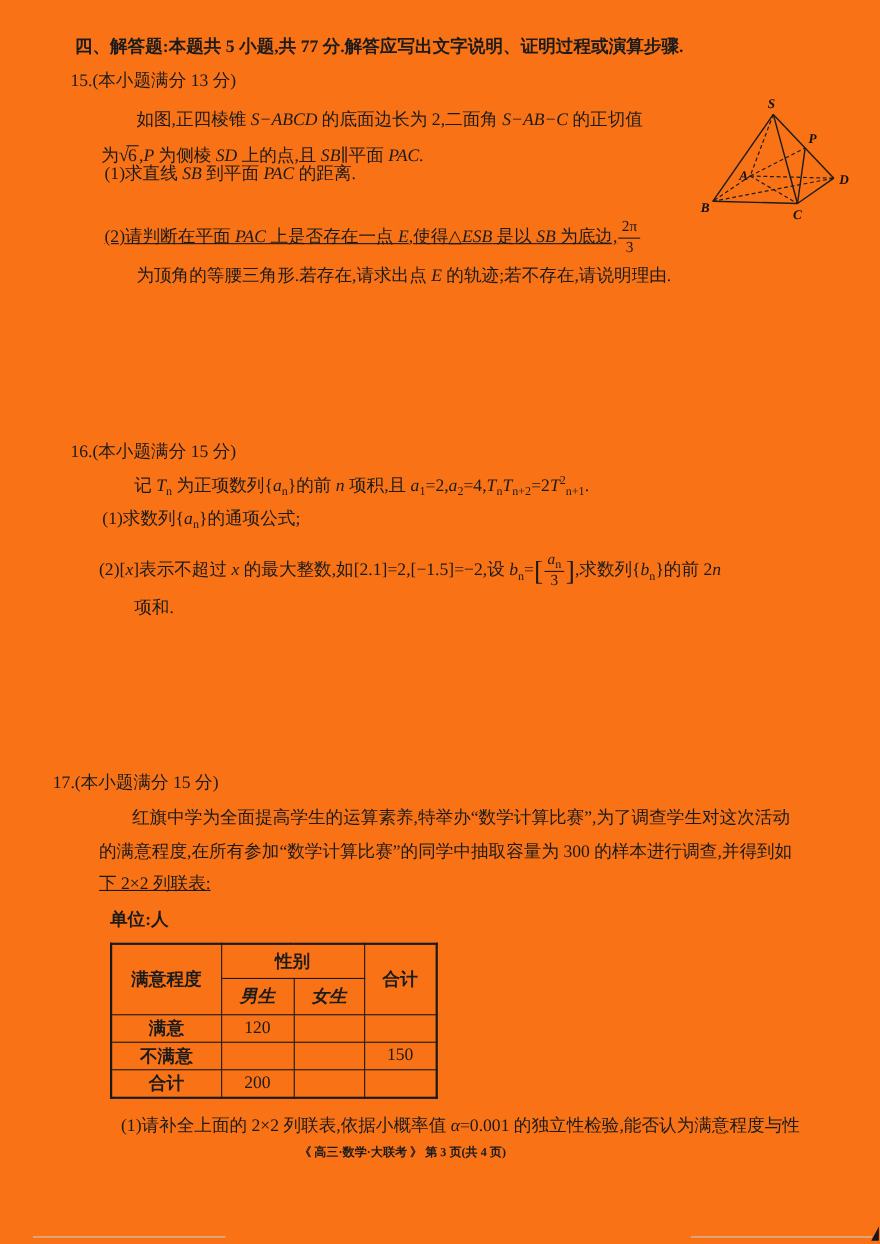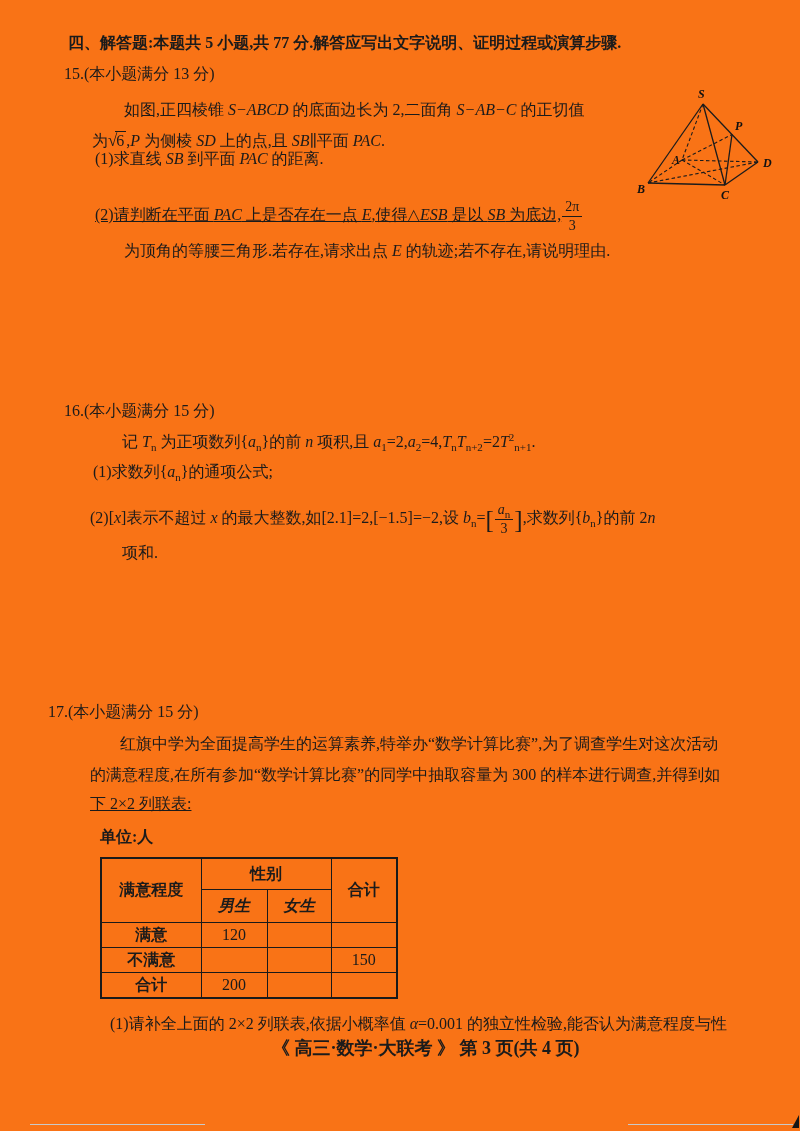--- a/index.html
+++ b/index.html
@@ -143,19 +143,19 @@
         <td class="hb">合计</td>
         <td>200</td>
         <td></td>
         <td></td>
       </tr>
     </tbody>
   </table>
 
   <div class="line" style="left:88px;top:1013px;margin-left:22px;"><span>(1)请补全上面的 2×2 列联表,依据小概率值 </span><span class="it">α</span><span>=0.001 的独立性检验,能否认为满意程度与性</span></div>
 
-  <div class="line bold" style="left:272px;top:1037px;font-size:18px;">《 高三·数学·大联考 》  第 3 页(共 4 页)</div>
+  <div class="line bold" style="left:272px;top:1037px;font-size:11px;">《 高三·数学·大联考 》  第 3 页(共 4 页)</div>
 
   <div class="scanline" style="left:30px;top:1124px;width:175px;"></div>
   <div class="scanline" style="left:628px;top:1124px;width:165px;"></div>
   <div class="corner-mark"></div>
 
 </div>
 
 </body></html>

